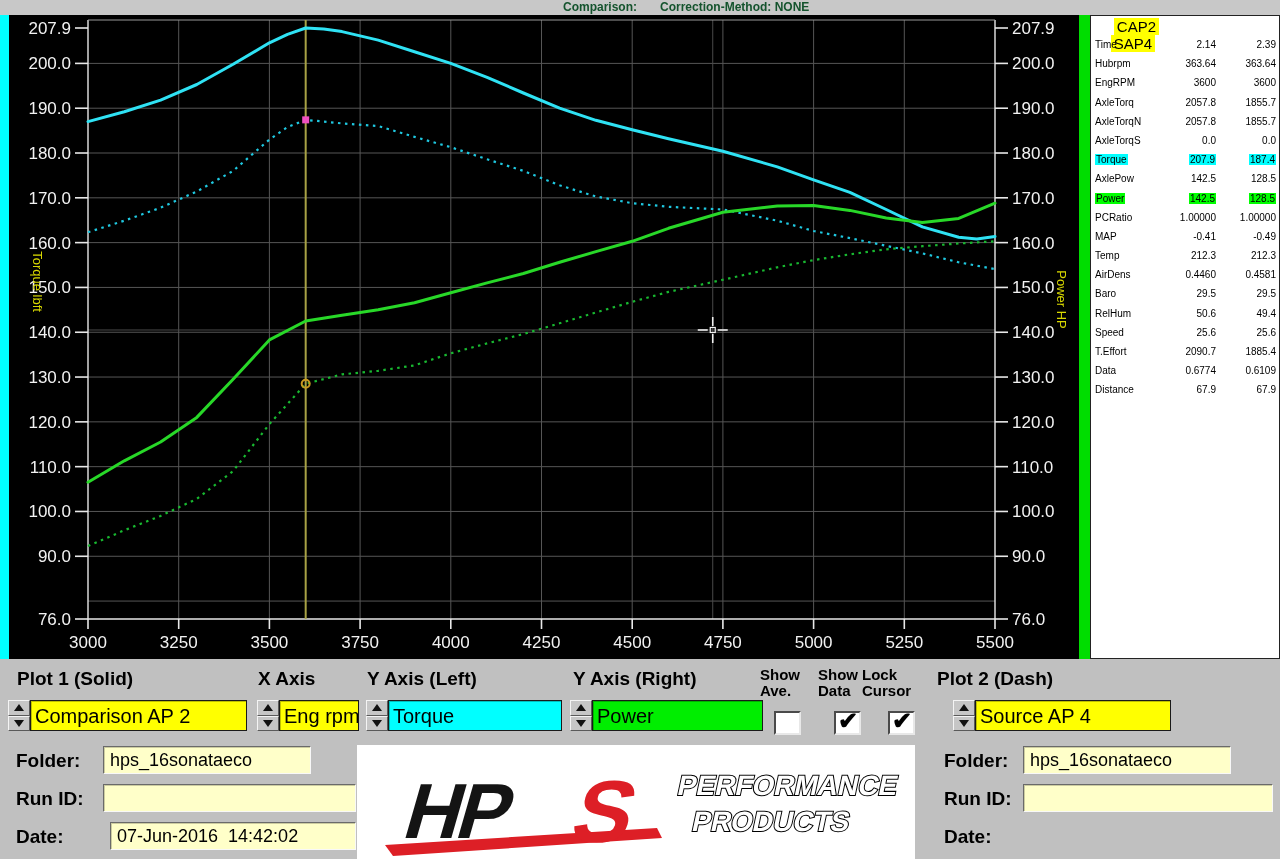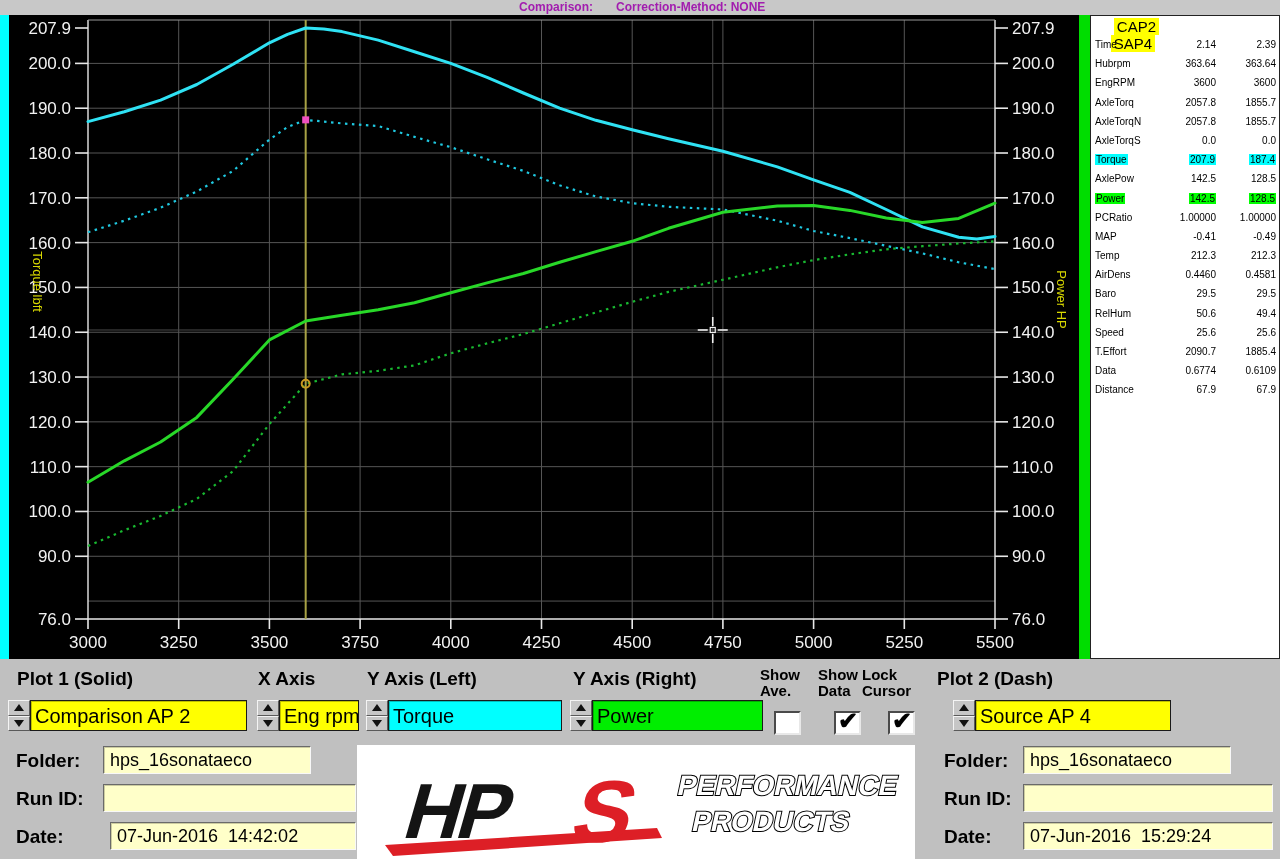--- a/index.html
+++ b/index.html
@@ -1,21 +1,21 @@
 <!DOCTYPE html>
 <html><head>
 <meta charset="utf-8">
 <style>
   html,body{margin:0;padding:0;background:#888;}
   *{box-sizing:border-box;}
   .screen{position:relative;width:1280px;height:859px;background:#c0c0c0;overflow:hidden;
           font-family:"Liberation Sans",sans-serif;}
   
   .titlebar{position:absolute;left:0;top:0;width:1280px;height:15px;background:#c8c8c8;}
-  .titlebar span{position:absolute;top:0;font-size:12px;font-weight:bold;color:#a21caf;white-space:pre;}
+  .titlebar span{position:absolute;top:0;font-size:12px;font-weight:bold;color:#14532d;white-space:pre;margin-left:44px;}
   .t-comp{left:519px;}
   .t-corr{left:616px;}
   
   .chart-zone{position:absolute;left:0;top:15px;width:1090px;height:644px;background:#000;}
   .cyan-bar{position:absolute;left:0;top:0;width:9px;height:644px;background:#00ffff;}
   .green-bar{position:absolute;left:1079px;top:0;width:11px;height:644px;background:#00dd00;}
   #plot{position:absolute;left:9px;top:0;width:1069px;height:644px;display:block;}
   
   .table-panel{position:absolute;left:1090px;top:15px;width:190px;height:644px;background:#ffffff;
                border:1px solid #222;padding:2px 3px 0 4px;}
@@ -362,21 +362,20 @@
     <div class="runlabel" style="left:16px;top:129px;">Run ID:</div>
     <div class="tinput" style="left:103px;top:125px;width:253px;"></div>
     <div class="runlabel" style="left:16px;top:167px;">Date:</div>
     <div class="tinput" style="left:110px;top:163px;width:246px;">07-Jun-2016  14:42:02</div>
 
     <div class="runlabel" style="left:944px;top:91px;">Folder:</div>
     <div class="tinput" style="left:1023px;top:87px;width:208px;">hps_16sonataeco</div>
     <div class="runlabel" style="left:944px;top:129px;">Run ID:</div>
     <div class="tinput" style="left:1023px;top:125px;width:250px;"></div>
     <div class="runlabel" style="left:944px;top:167px;">Date:</div>
-    <div class="tinput" style="left:1023px;top:163px;width:250px;">07-Jun-2016  15:29:24</div>
 
     <div class="logo-panel">
       <svg width="558" height="114" viewBox="0 0 558 114" xmlns="http://www.w3.org/2000/svg">
         <polygon points="28,100 300,83 305,93 36,111" fill="#dd1f26"></polygon>
         <g transform="skewX(-16)" font-family="Liberation Sans, sans-serif" font-weight="bold">
           <text x="70" y="93" font-size="78" letter-spacing="-4" fill="#141414">HP</text>
           <text x="238" y="97" font-size="88" fill="#dd1f26">S</text>
         </g>
         <g transform="skewX(-12)" font-family="Liberation Sans, sans-serif" font-weight="bold" fill="#ffffff" stroke="#000000" stroke-width="2" paint-order="stroke" style="paint-order:stroke;">
           <text x="330" y="50" font-size="28">PERFORMANCE</text>

